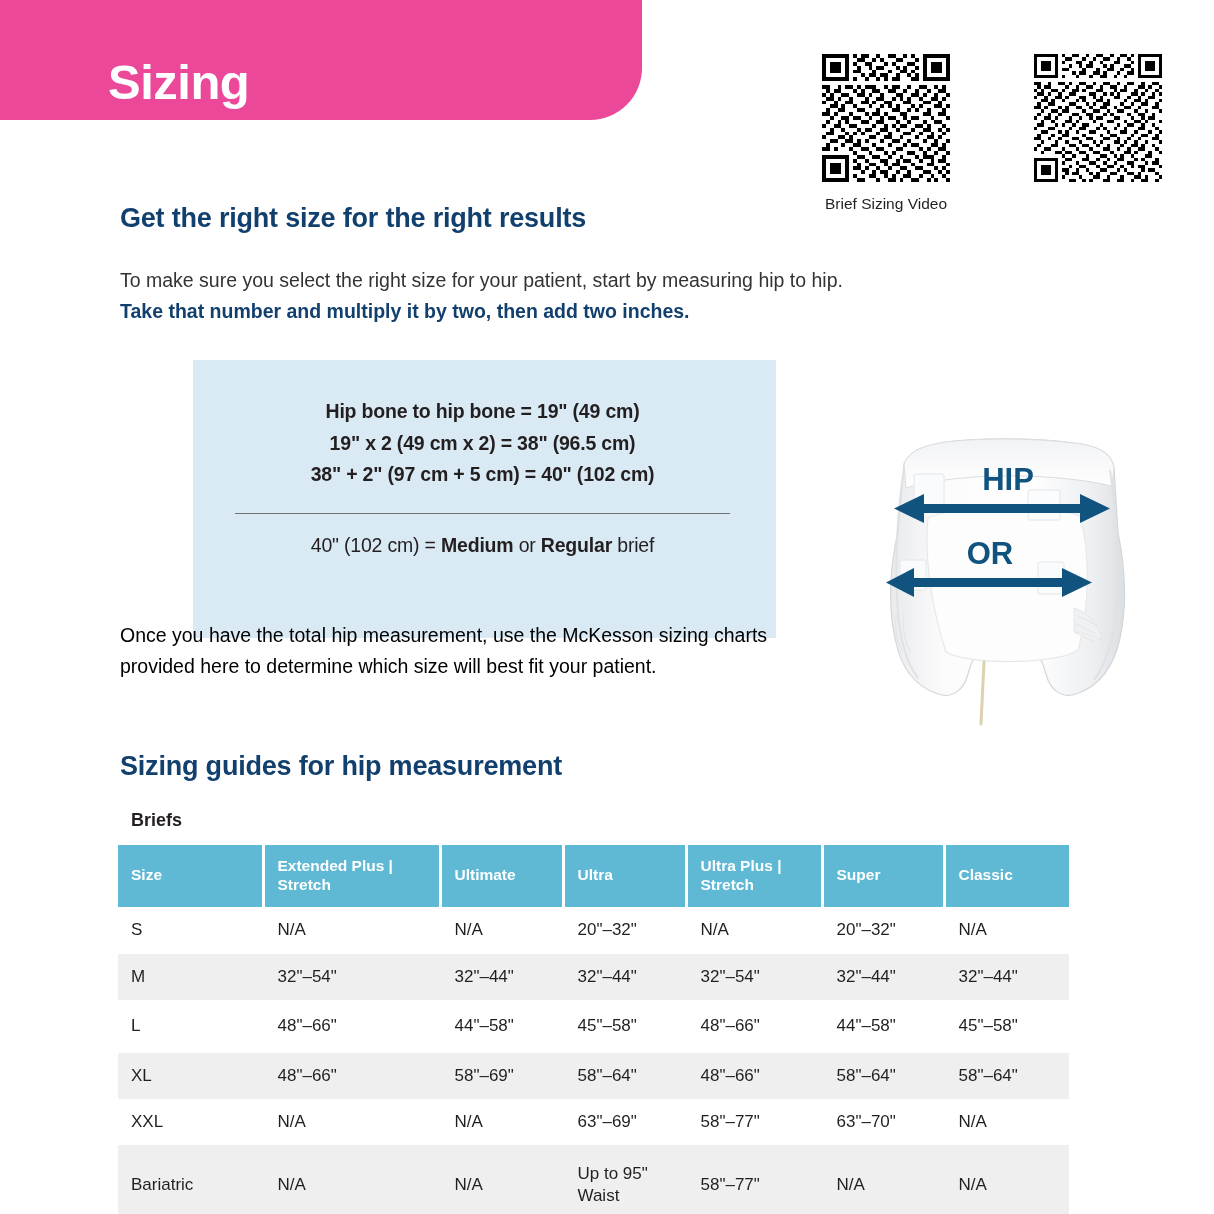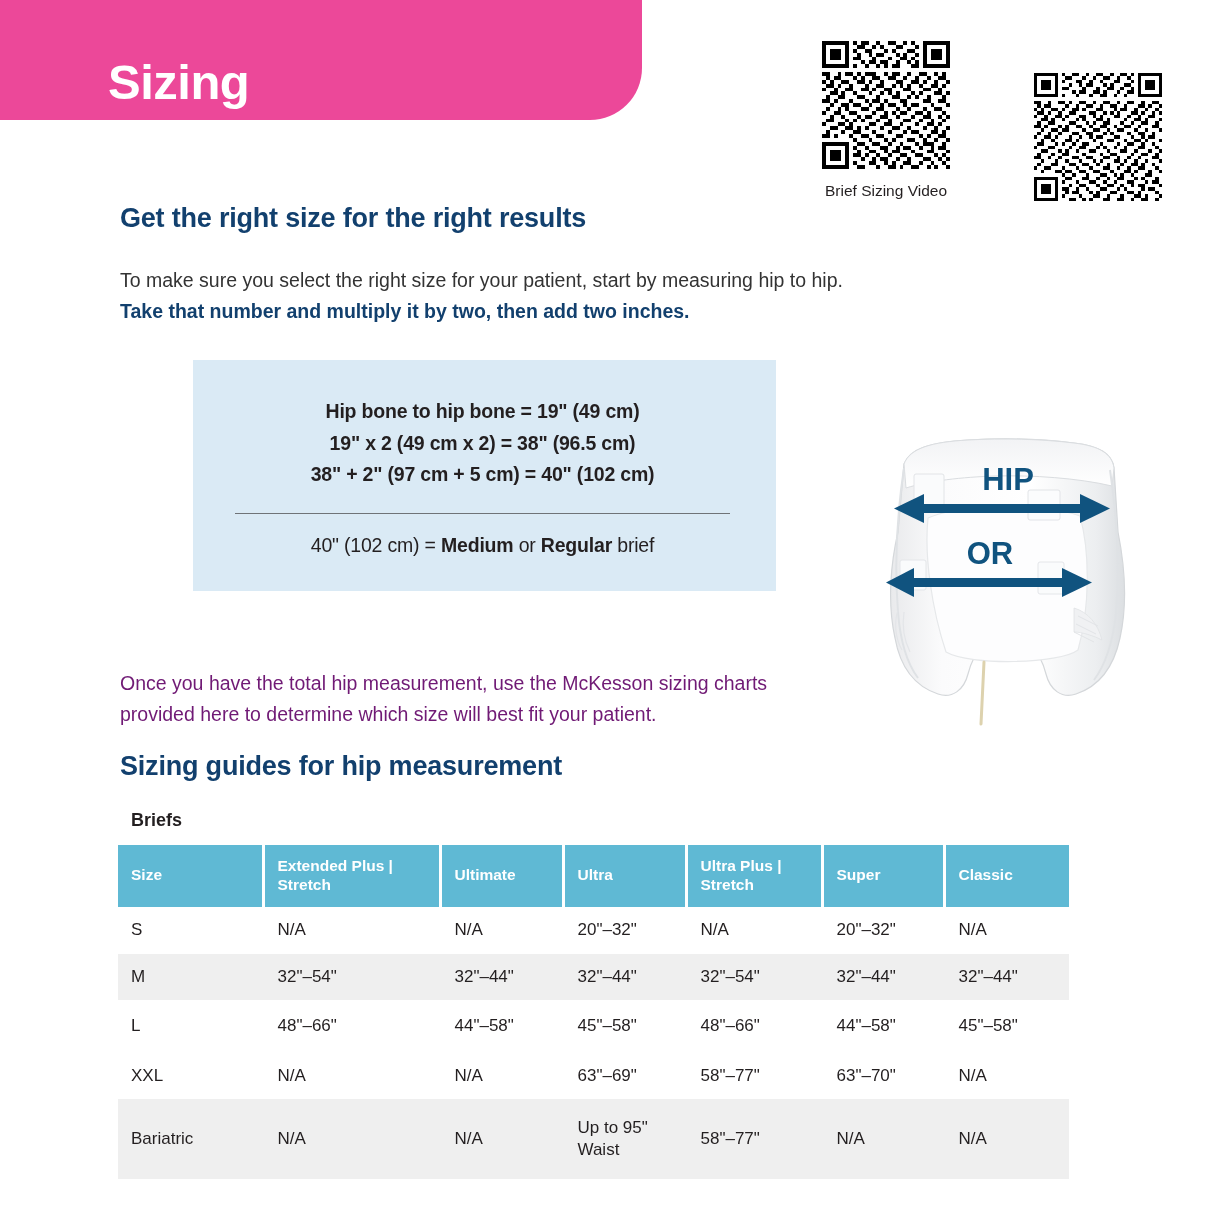--- a/index.html
+++ b/index.html
@@ -33,26 +33,25 @@
     font-size: 49px;
     font-weight: bold;
     color: #ffffff;
     letter-spacing: -0.5px;
     line-height: 1;
   }
 
   
   .qr-group {
     position: absolute;
-    top: 41px;
+    top: 54px;
     left: 792px;
     width: 400px;
     display: flex;
     gap: 24px;
-    align-items: flex-end;
   }
   .qr-block {
     width: 188px;
     display: flex;
     flex-direction: column;
     align-items: center;
   }
   .qr-canvas {
     width: 128px;
     height: 128px;
@@ -92,21 +91,21 @@
     color: #12406e;
     font-weight: bold;
   }
 
   
   .calc-box {
     position: absolute;
     left: 193px;
     top: 360px;
     width: 583px;
-    height: 231px;
+    height: 278px;
     background: #daeaf5;
     box-sizing: border-box;
     padding: 36px 40px 0 36px;
   }
   .calc-line {
     text-align: center;
     font-size: 19.5px;
     font-weight: bold;
     color: #231f20;
     line-height: 1.62;
@@ -126,22 +125,21 @@
   .calc-result b { font-weight: bold; }
 
   
   .closing-para {
     position: absolute;
     left: 120px;
     top: 620px;
     width: 720px;
     font-size: 19.5px;
     line-height: 1.58;
-    color: #701a75;
-    margin-top: 48px;
+    color: #000000;
   }
 
   
   .product-figure {
     position: absolute;
     left: 862px;
     top: 412px;
     width: 290px;
     height: 330px;
   }
@@ -994,20 +992,29 @@
     </tr>
     <tr class="row-odd r-l">
       <td>L</td>
       <td>48"–66"</td>
       <td>44"–58"</td>
       <td>45"–58"</td>
       <td>48"–66"</td>
       <td>44"–58"</td>
       <td>45"–58"</td>
     </tr>
+    <tr class="row-even r-xl">
+      <td>XL</td>
+      <td>48"–66"</td>
+      <td>58"–69"</td>
+      <td>58"–64"</td>
+      <td>48"–66"</td>
+      <td>58"–64"</td>
+      <td>58"–64"</td>
+    </tr>
     <tr class="row-odd r-xxl">
       <td>XXL</td>
       <td>N/A</td>
       <td>N/A</td>
       <td>63"–69"</td>
       <td>58"–77"</td>
       <td>63"–70"</td>
       <td>N/A</td>
     </tr>
     <tr class="row-even r-bar">

